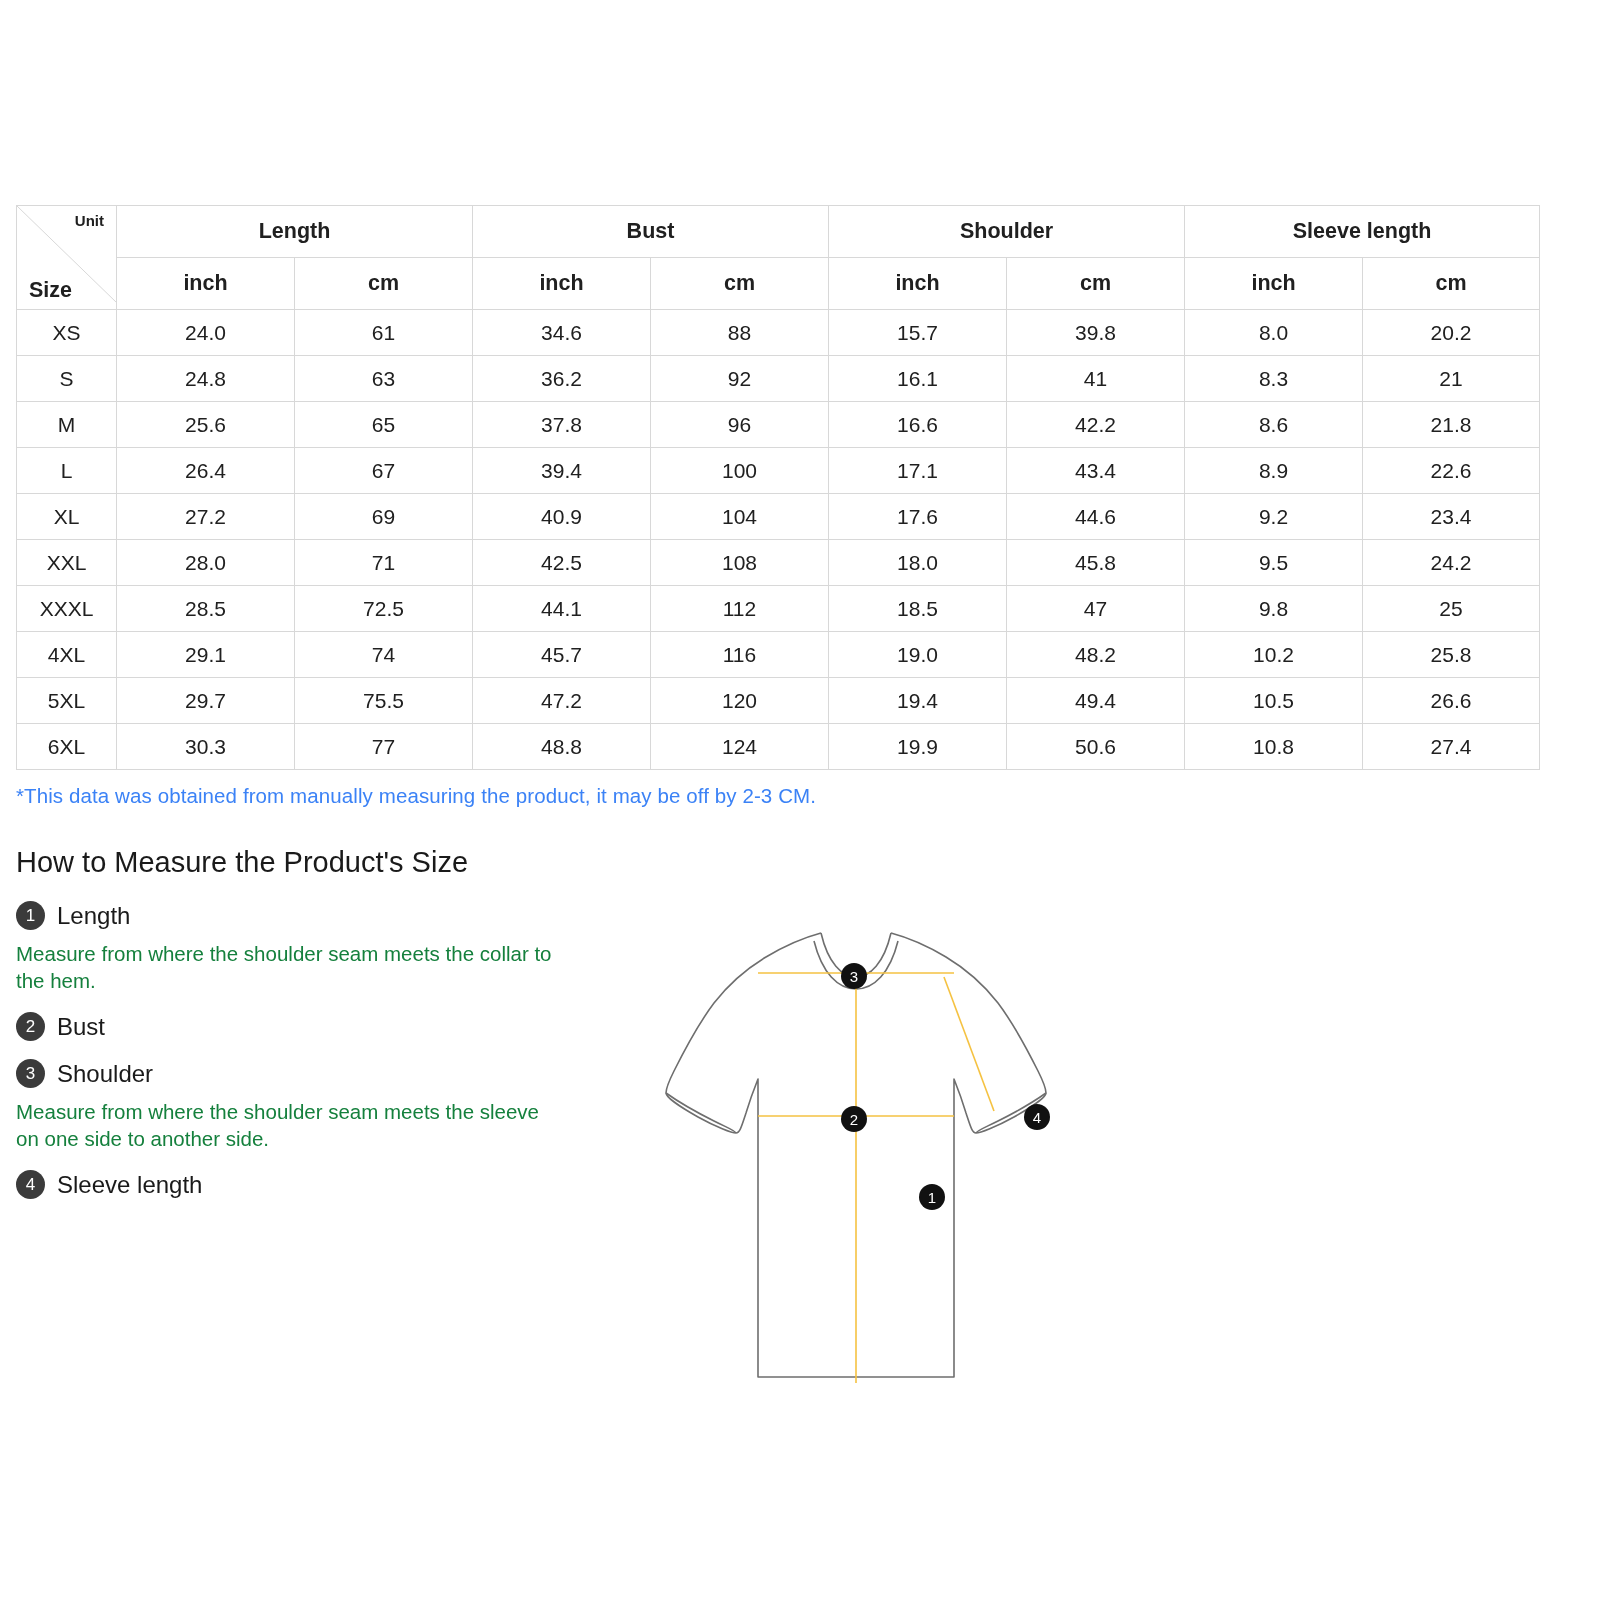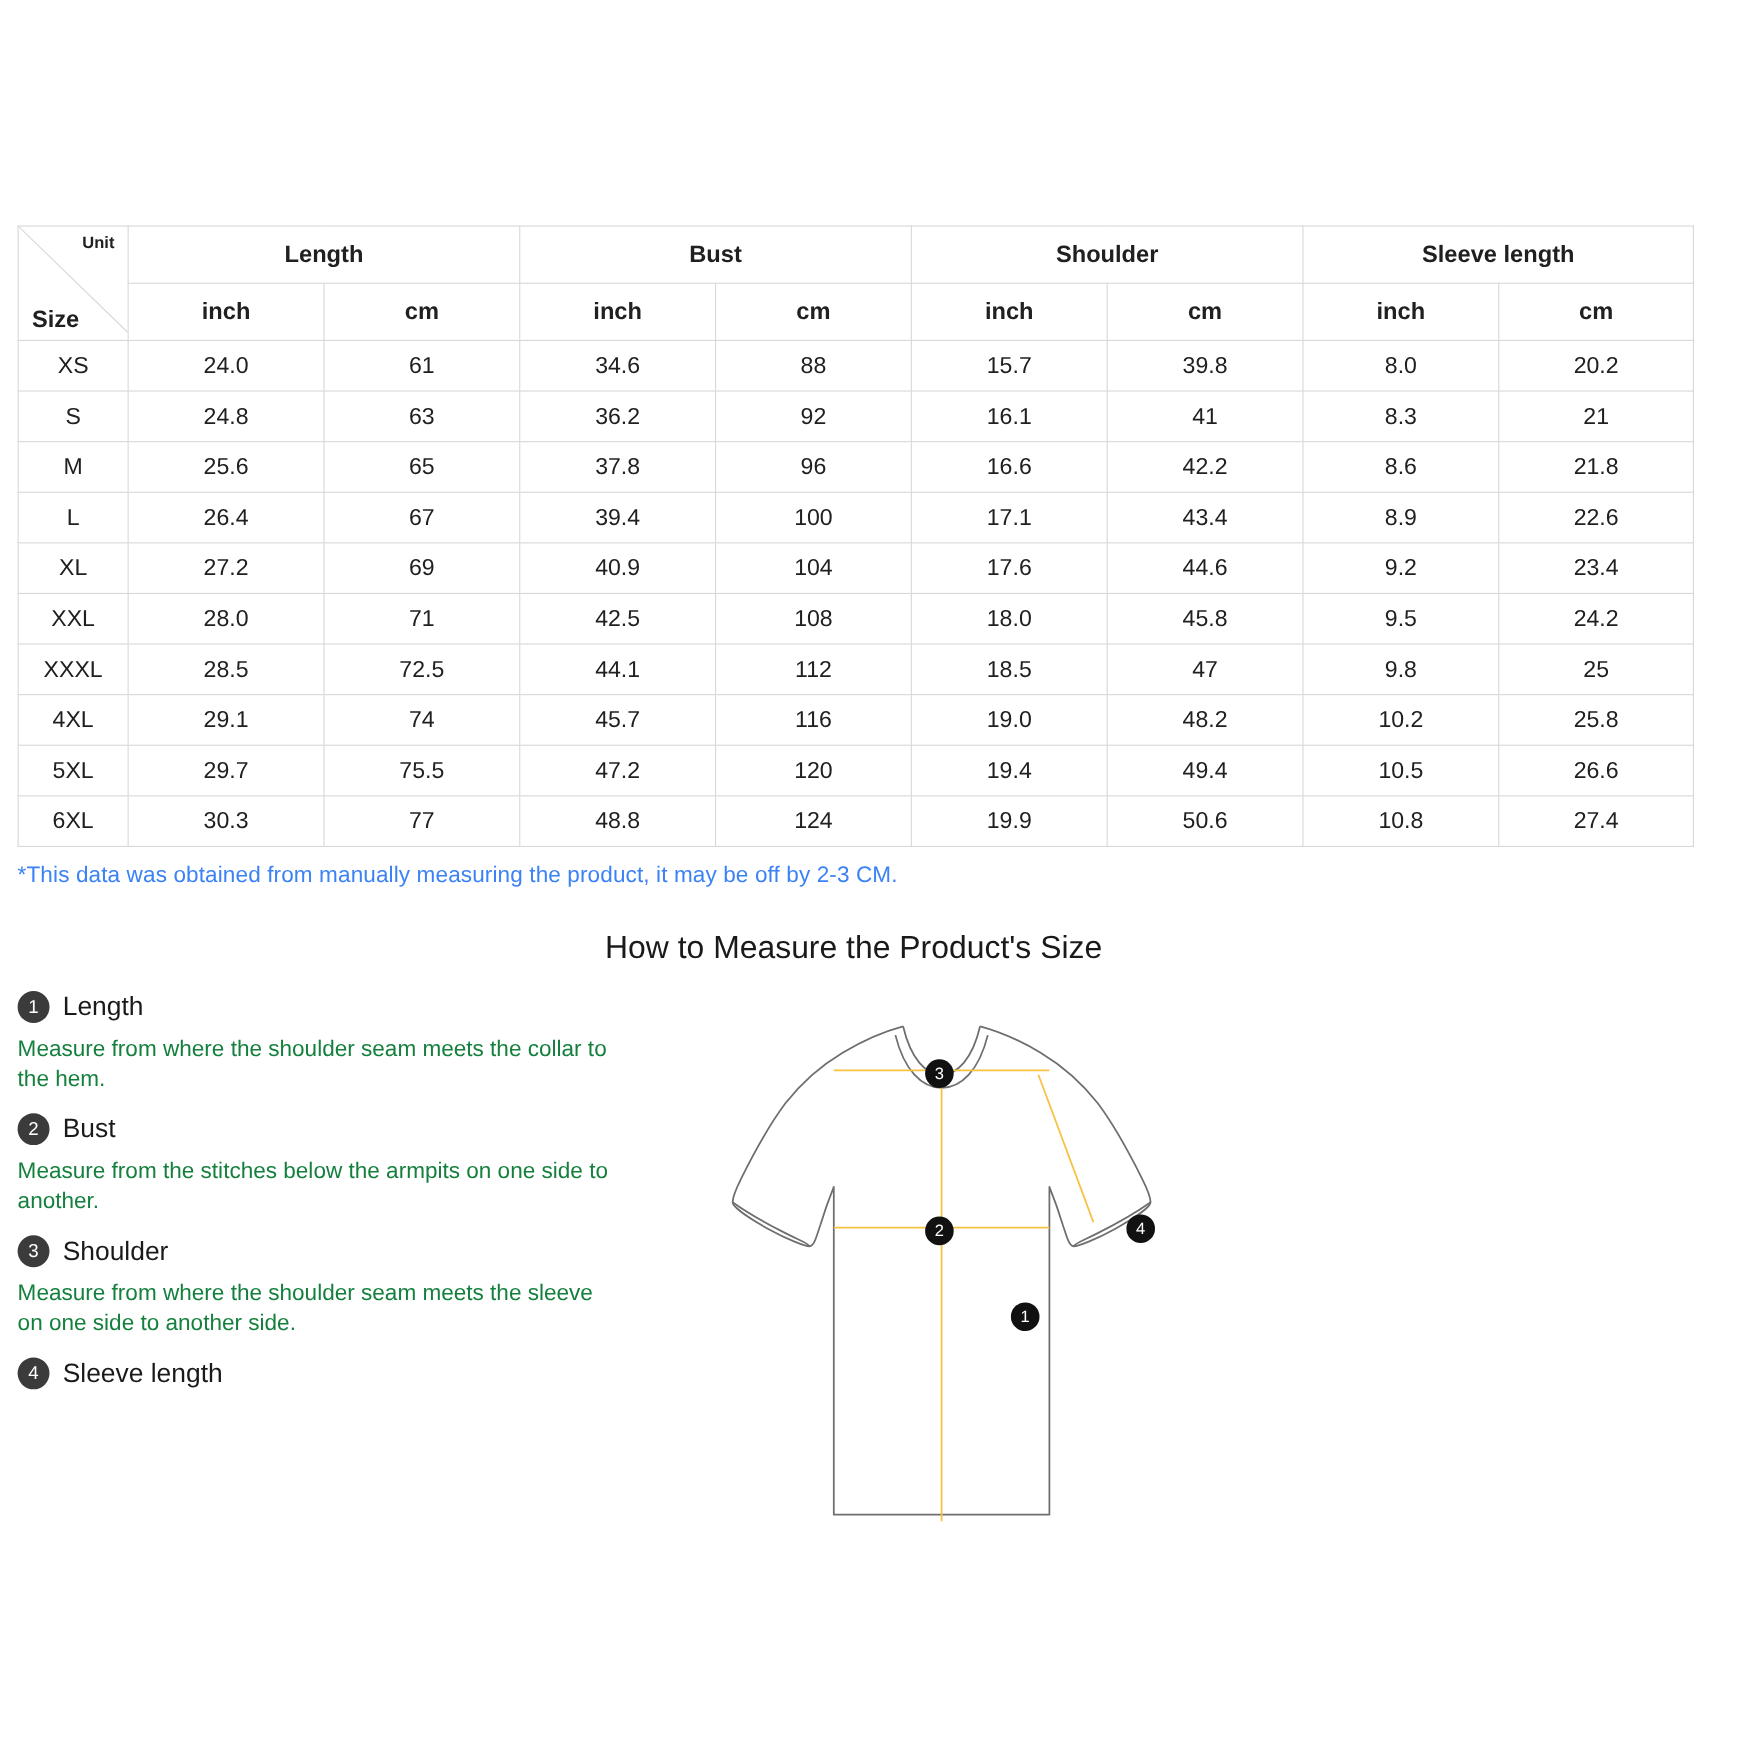--- a/index.html
+++ b/index.html
@@ -79,21 +79,20 @@
     letter-spacing: 0.1px;
   }
 
   
   .howto-title {
     font-size: 29px;
     color: #1a1a1a;
     margin-top: 38px;
     margin-bottom: 22px;
     font-weight: normal;
-    text-align: center;
   }
   .howto-wrap {
     position: relative;
     width: 1520px;
   }
   .howto-left {
     width: 560px;
   }
   .item {
     margin-bottom: 6px;
@@ -323,21 +322,20 @@
           <div class="item-title">Length</div>
         </div>
         <div class="item-desc">Measure from where the shoulder seam meets the collar to the hem.</div>
       </div>
 
       <div class="item">
         <div class="item-head">
           <div class="badge">2</div>
           <div class="item-title">Bust</div>
         </div>
-        <div class="item-desc">Measure from the stitches below the armpits on one side to another.</div>
       </div>
 
       <div class="item">
         <div class="item-head">
           <div class="badge">3</div>
           <div class="item-title">Shoulder</div>
         </div>
         <div class="item-desc">Measure from where the shoulder seam meets the sleeve on one side to another side.</div>
       </div>
 

